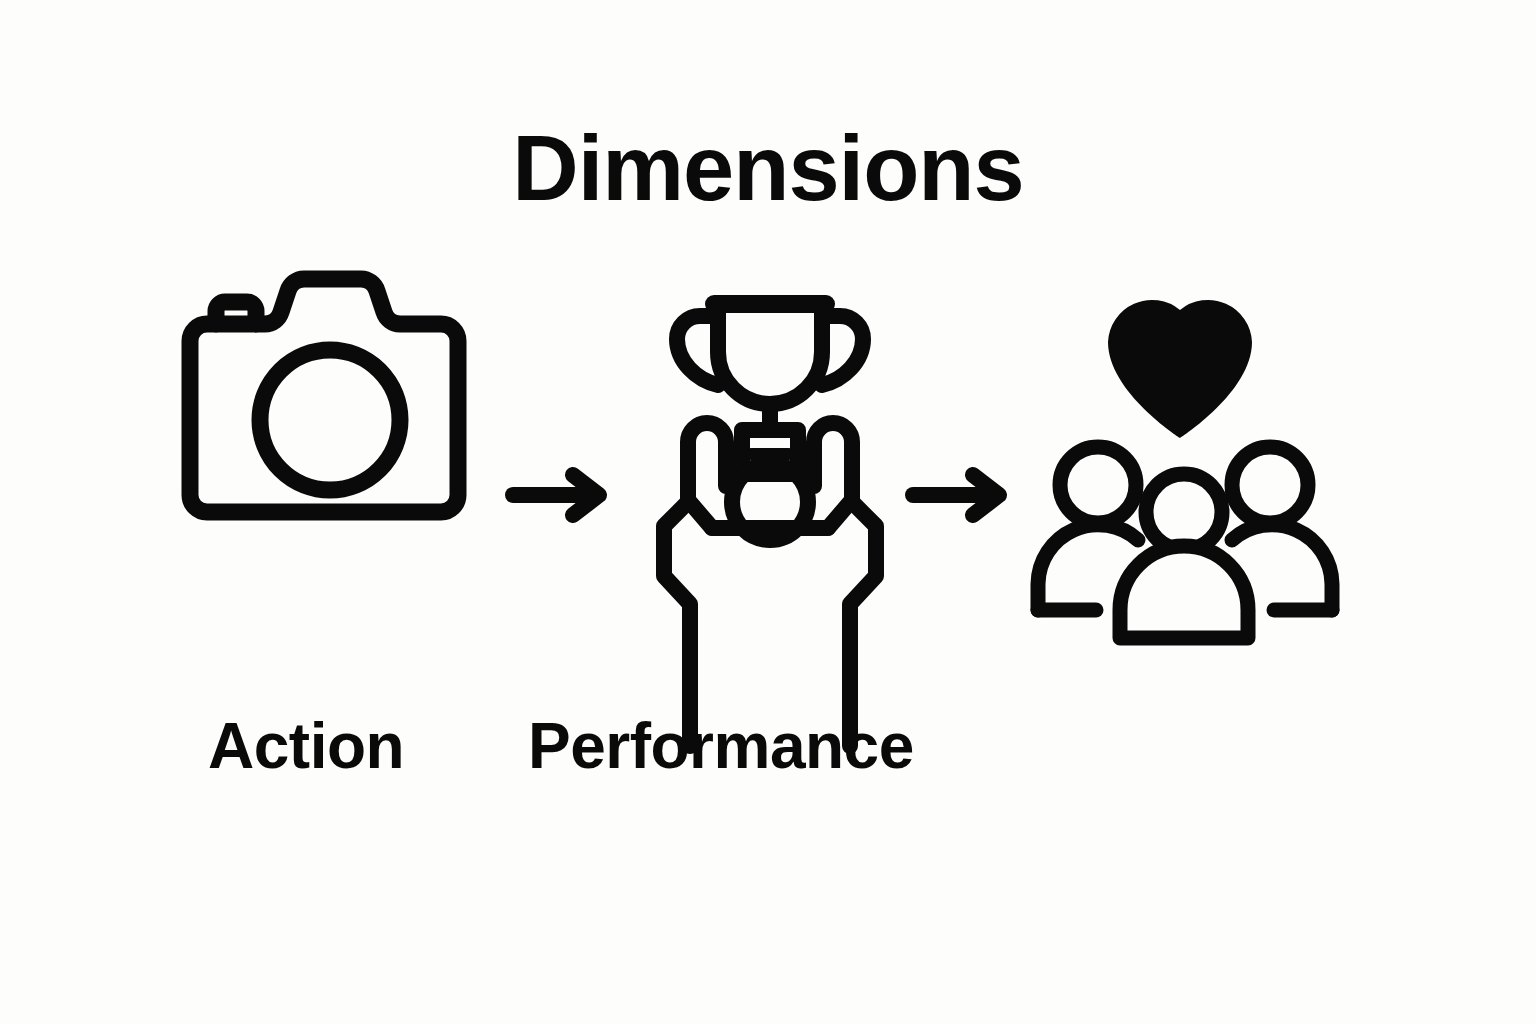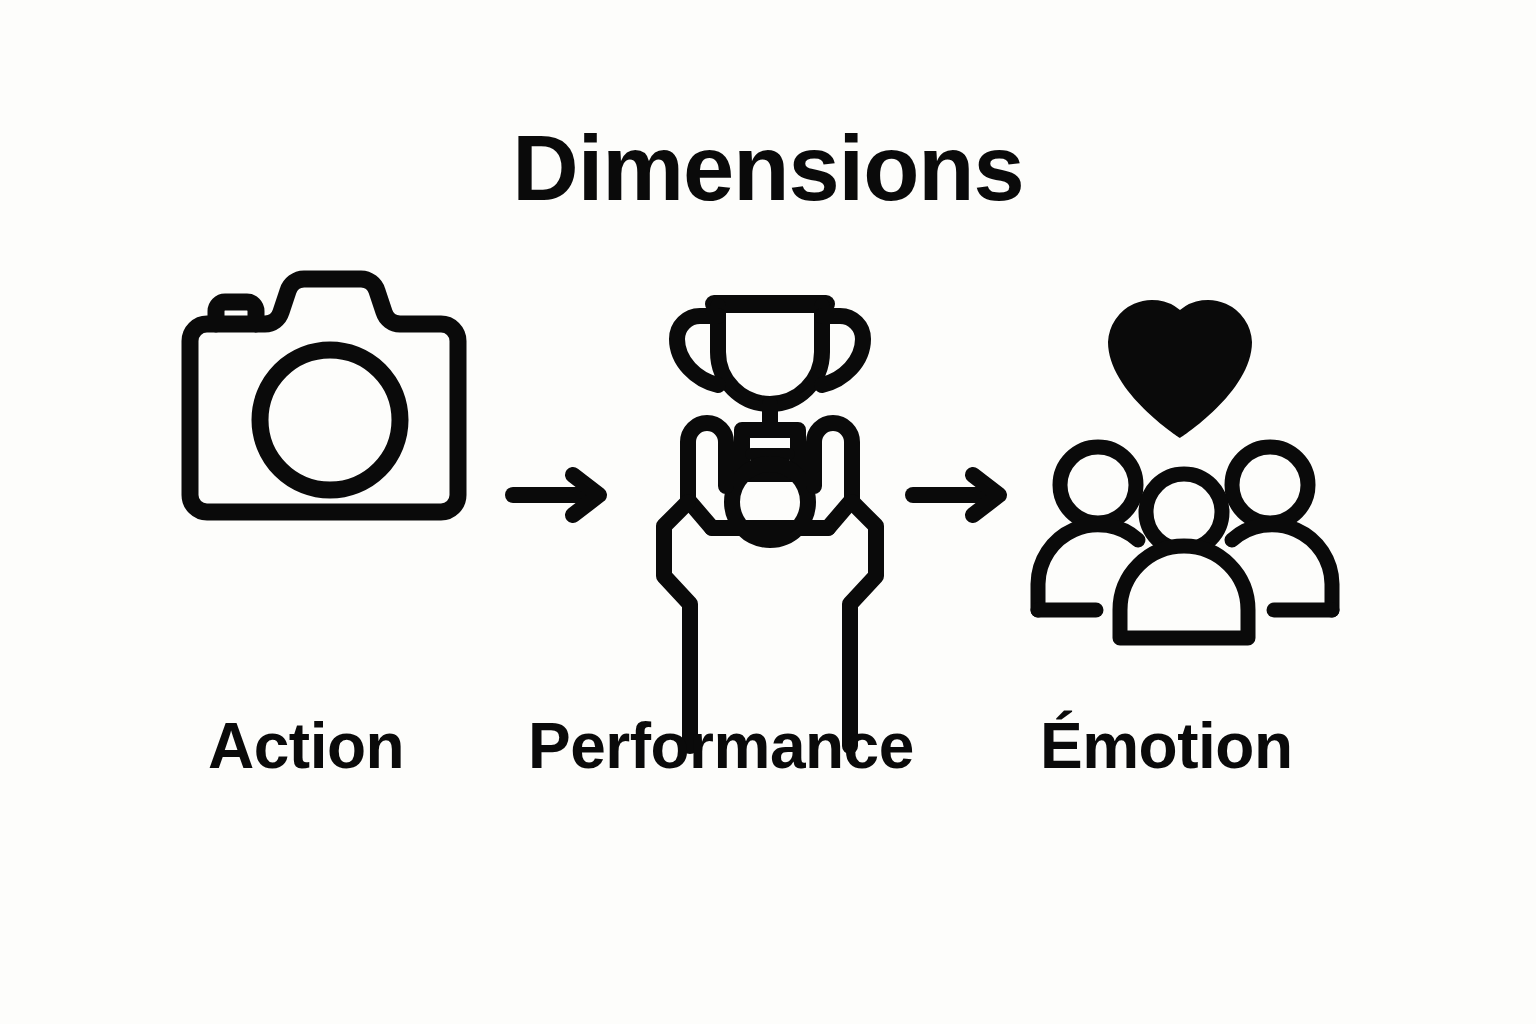--- a/index.html
+++ b/index.html
@@ -195,16 +195,15 @@
           </g>
         </svg>
       </div>
     </div>
 
   </div>
 
   <div class="labels">
     <div class="label label-action">Action</div>
     <div class="label label-perf">Performance</div>
-    <div class="label label-emotion">Émotion</div>
   </div>
 
 </div>
 
 </body></html>

